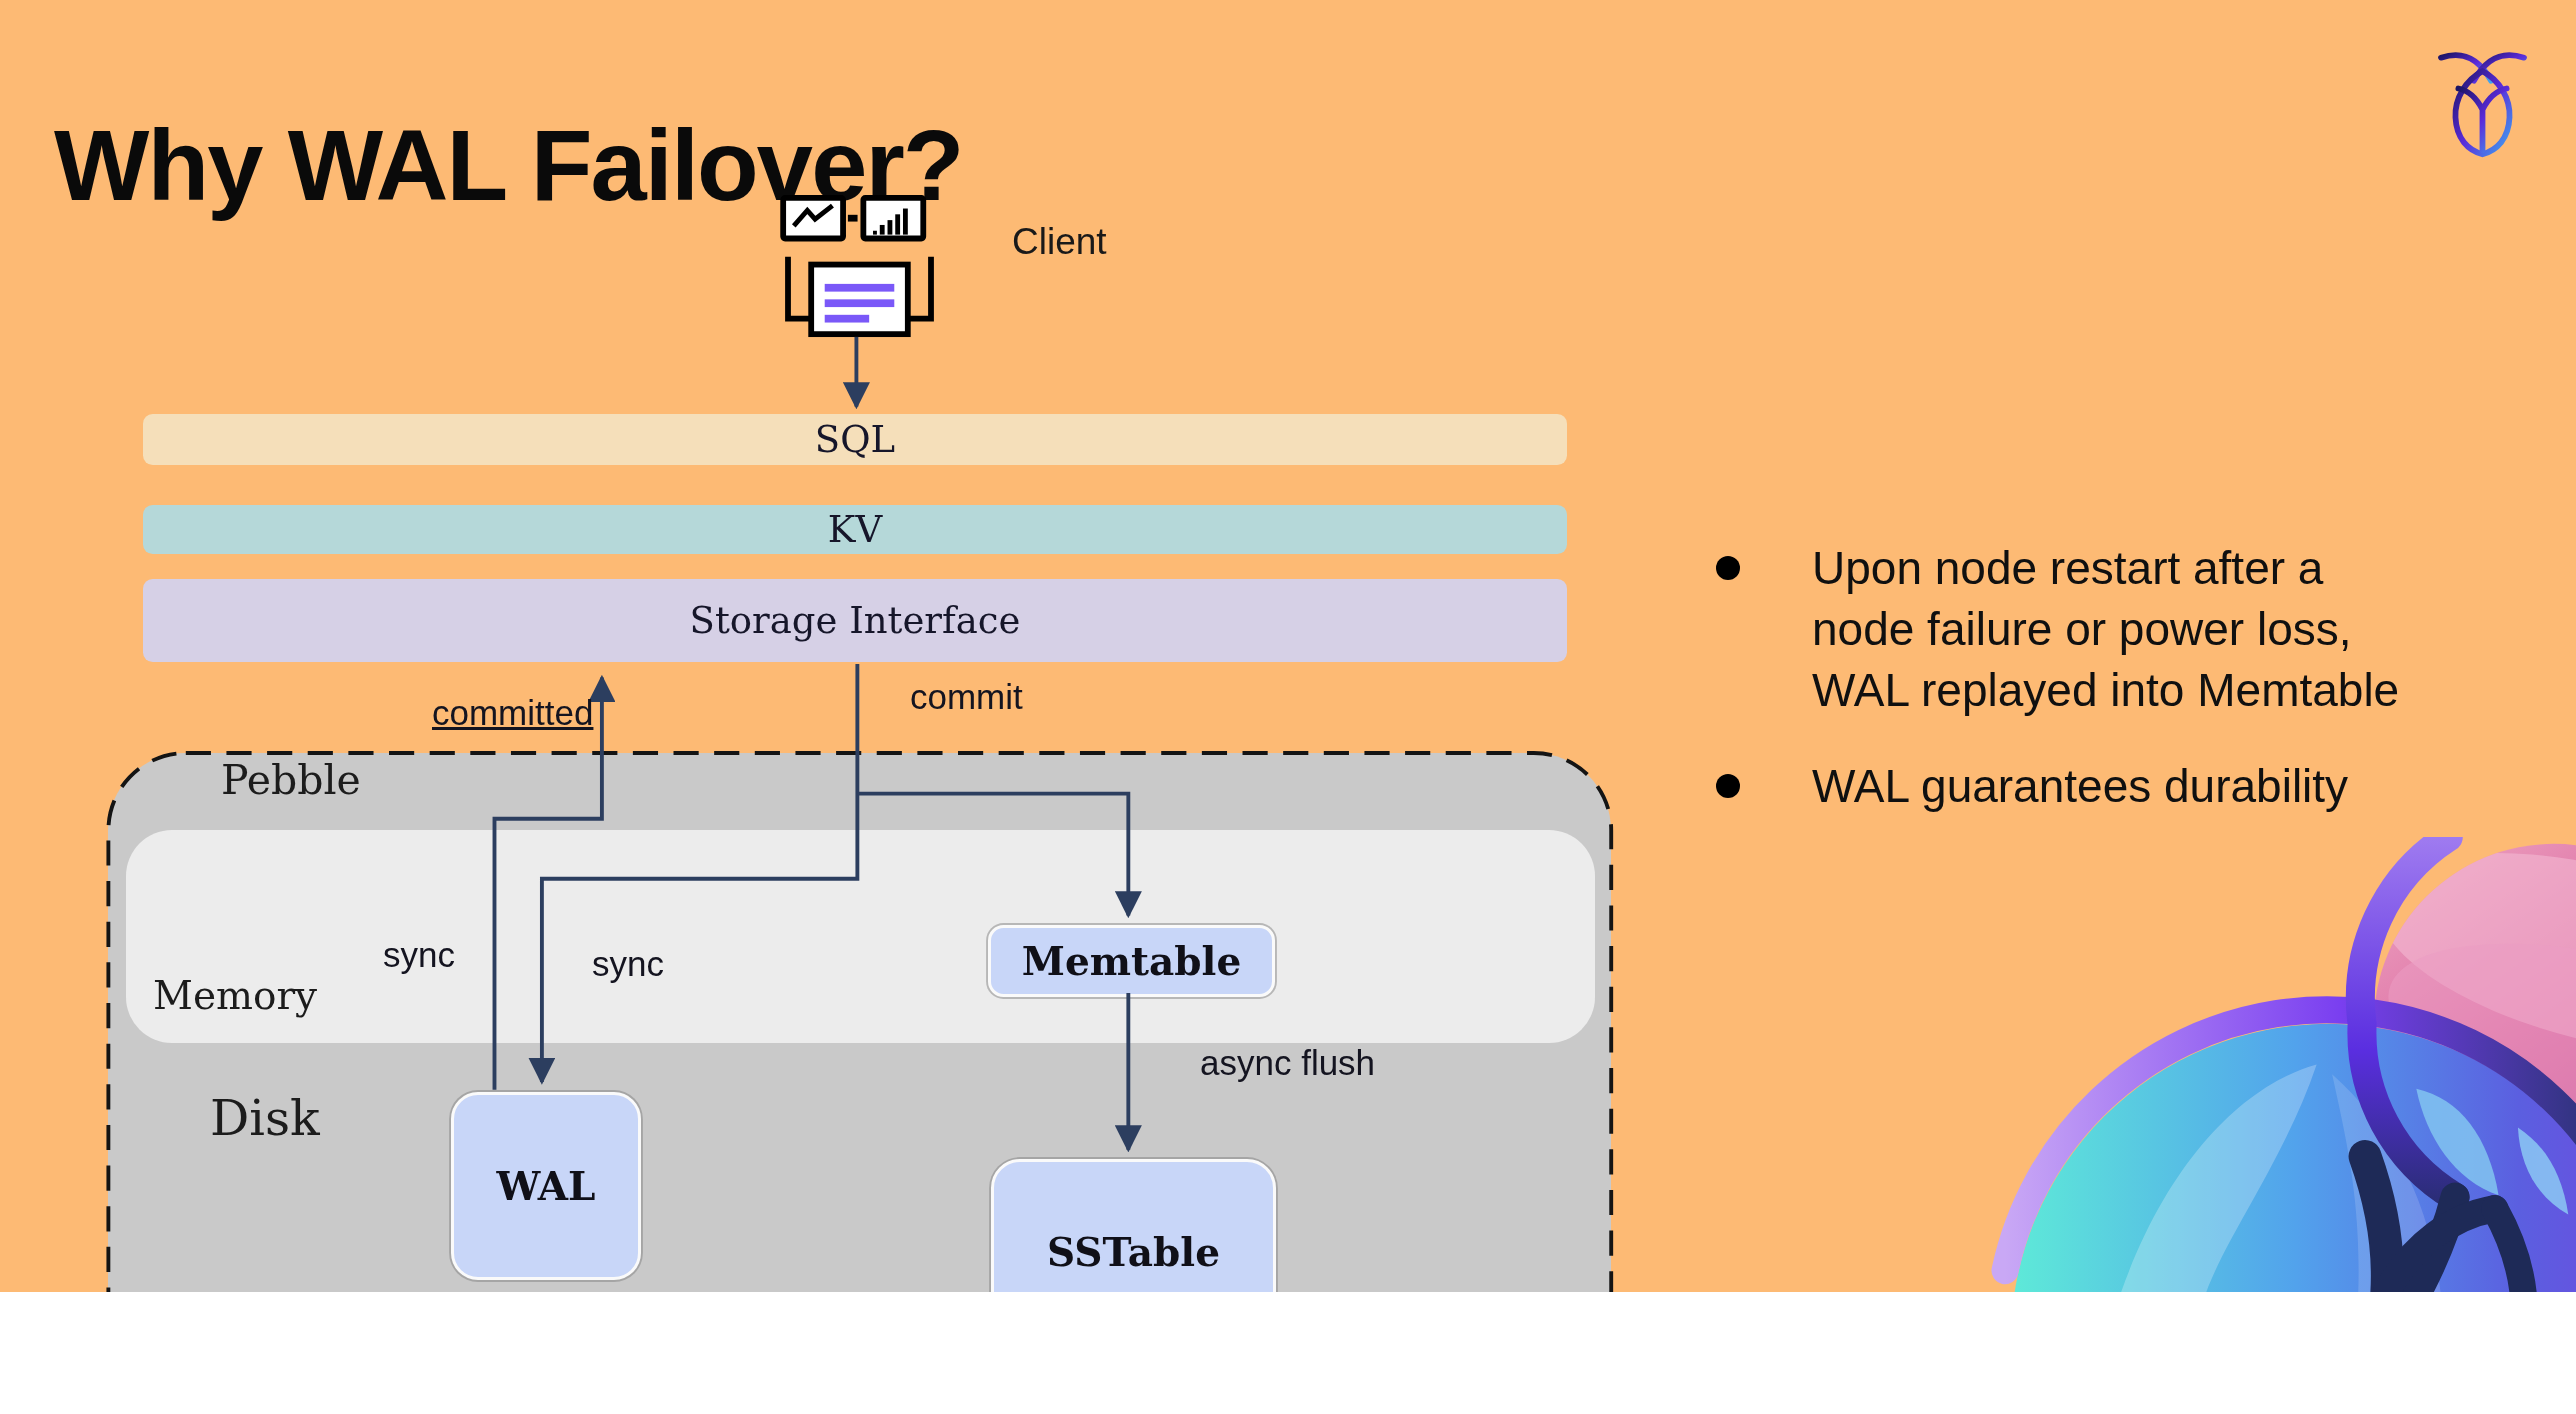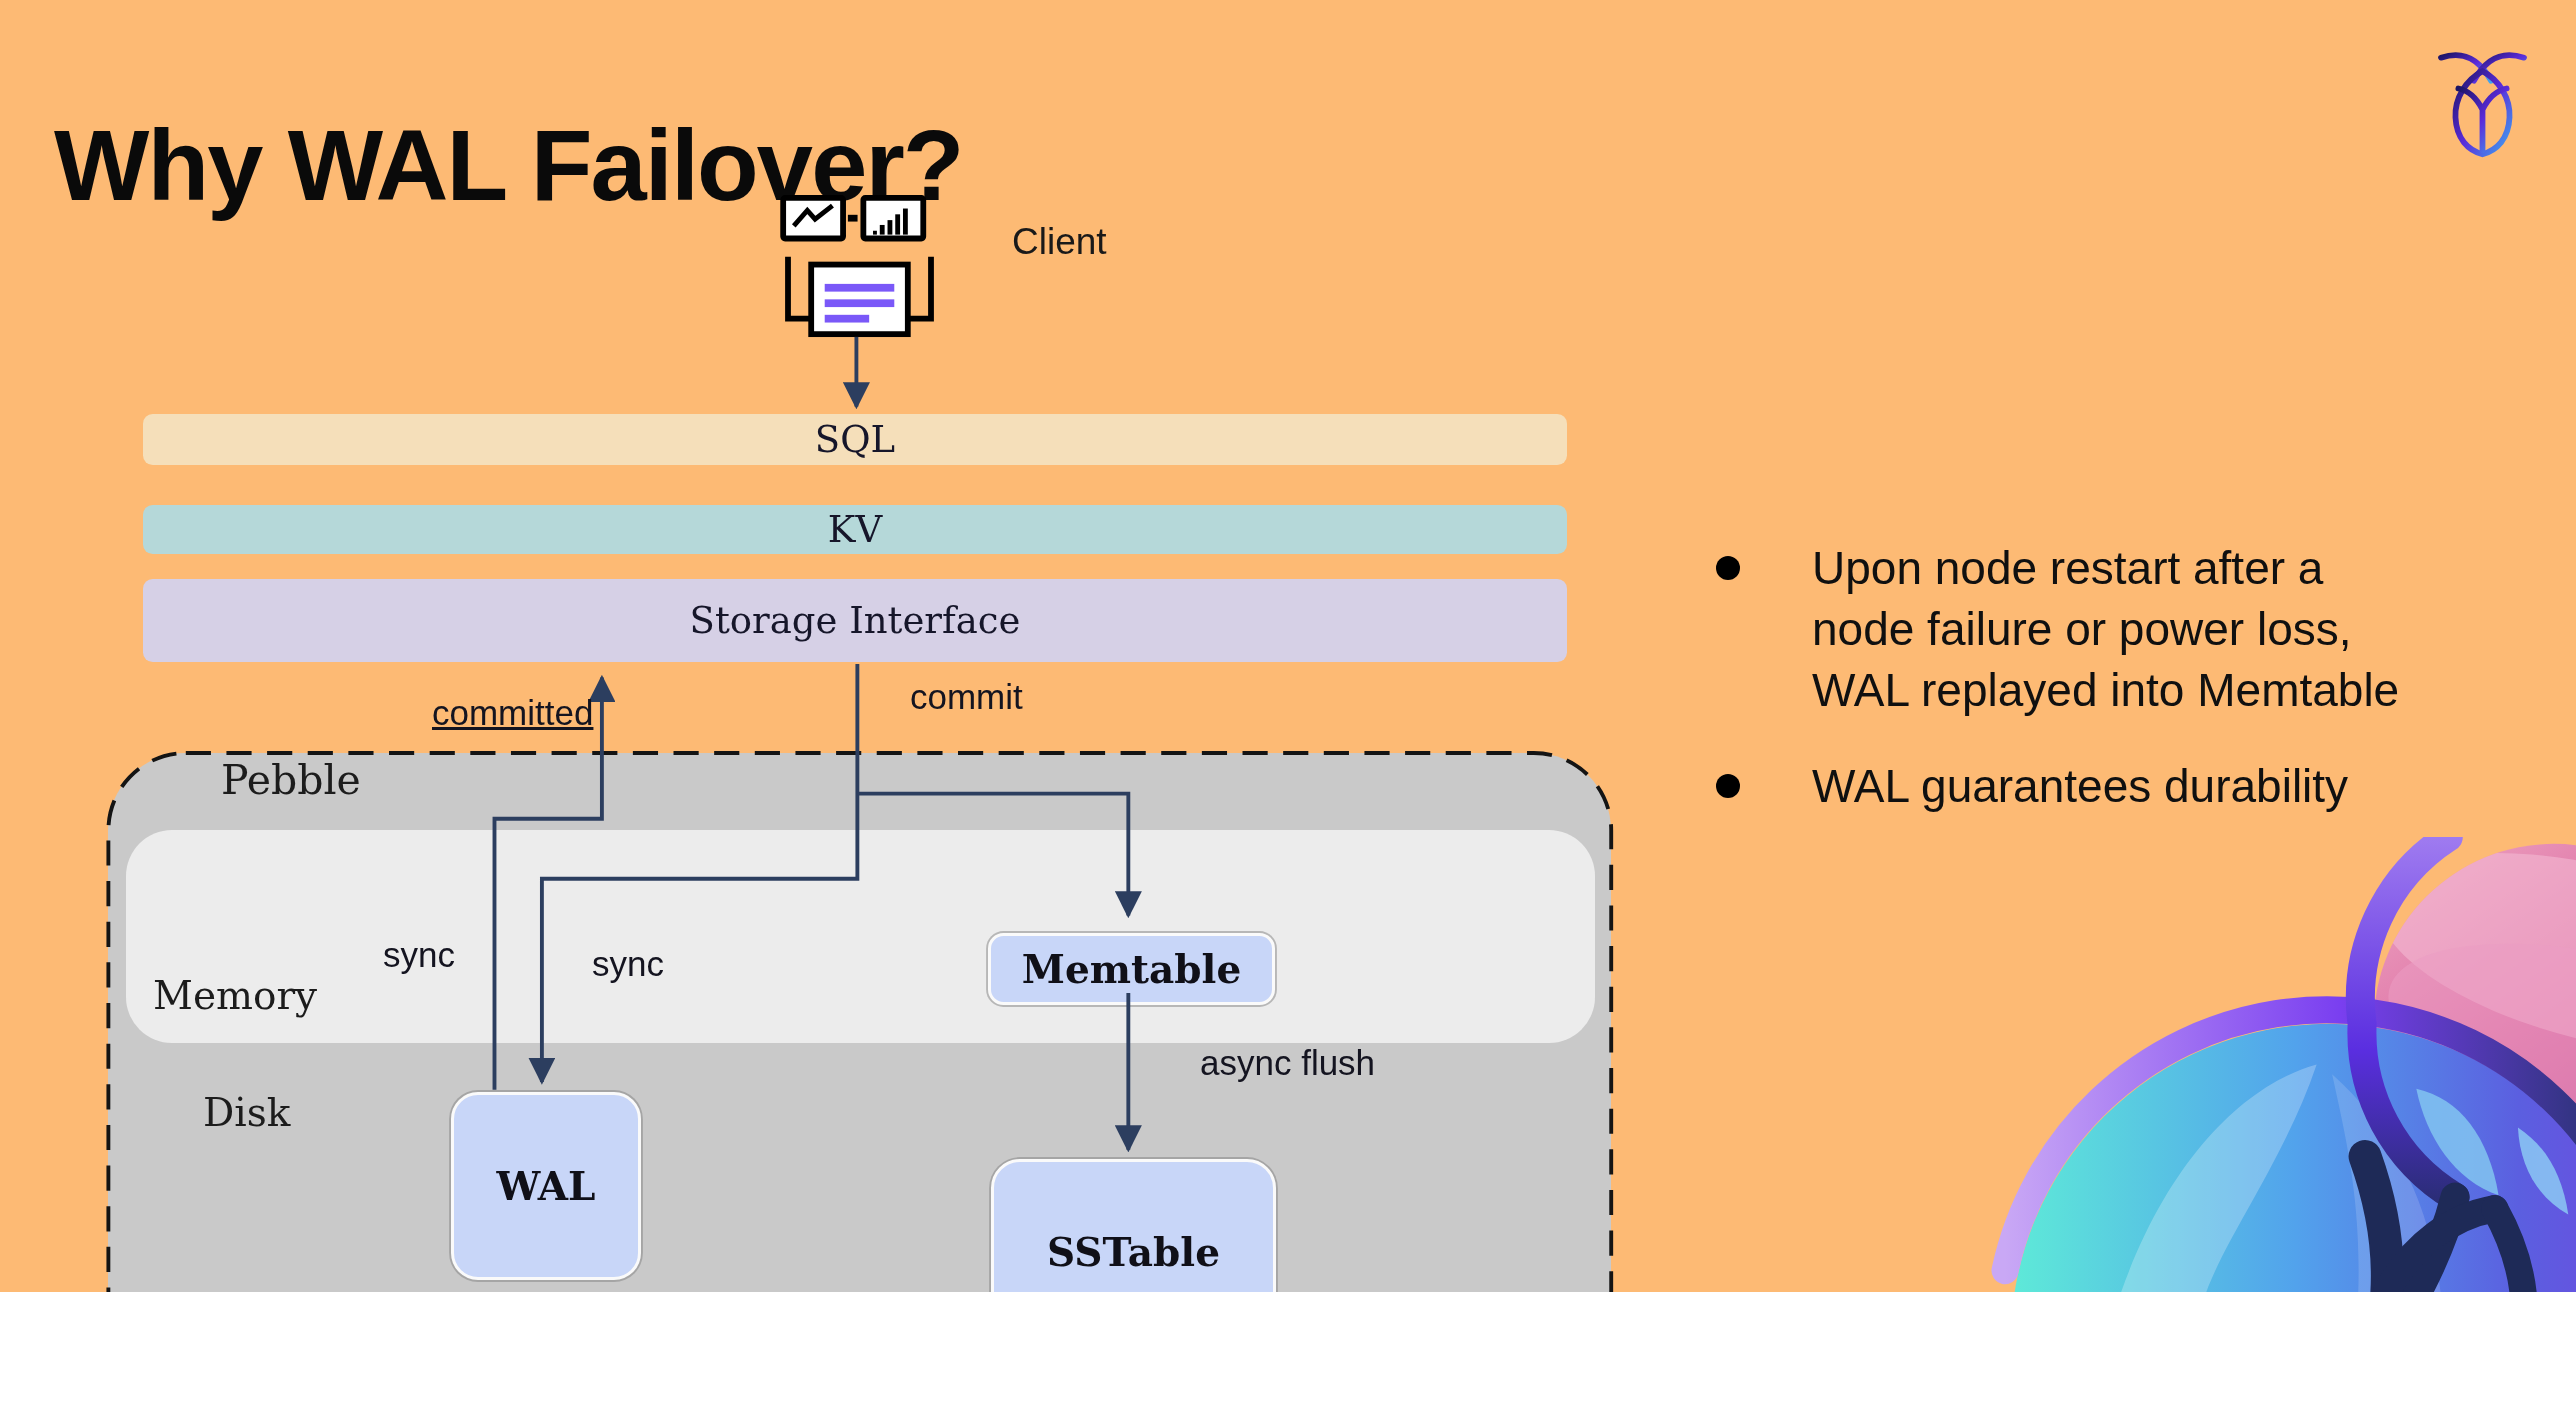--- a/index.html
+++ b/index.html
@@ -18,27 +18,27 @@
        font-family:"DejaVu Serif",serif;font-size:37px;color:#16162a;}
   .bar-sql{top:414px;height:51px;}
   .bar-kv{top:505px;height:49px;}
   .bar-storage{top:579px;height:83px;}
   
   .pebble{position:absolute;left:108px;top:753px;width:1503px;height:654px;border-radius:77px;}
   .memory-band{position:absolute;left:126px;top:830px;width:1469px;height:213px;border-radius:46px;}
   .zone-label{position:absolute;font-family:"DejaVu Serif",serif;color:#1c1c1c;}
   .lbl-pebble{left:221px;top:756px;font-size:41px;text-align:right;}
   .lbl-memory{left:153px;top:973px;font-size:39px;}
-  .lbl-disk{left:203px;top:1090px;font-size:39px;}
+  .lbl-disk{left:210px;top:1090px;font-size:49px;}
   
   .node{position:absolute;display:flex;align-items:center;justify-content:center;
         font-family:"DejaVu Serif",serif;font-weight:bold;font-size:39px;color:#101018;
         border:3.9px solid #fafafa;box-shadow:0 0 0 1.9px rgba(130,130,130,.5);}
   .node-wal{left:451px;top:1092px;width:184px;height:182px;border-radius:27px;}
-  .node-memtable{left:988px;top:925px;width:281px;height:66px;border-radius:15.5px;margin-top:8px;}
+  .node-memtable{left:988px;top:925px;width:281px;height:66px;border-radius:15.5px;}
   .node-sstable{left:991px;top:1159px;width:279px;height:180px;border-radius:29px;}
   
   .arrows{position:absolute;left:0;top:0;z-index:4;pointer-events:none;}
   .flow-label{position:absolute;z-index:6;font-size:35px;color:#141420;}
   .fl-committed{left:432px;top:693px;text-decoration:underline;}
   .fl-commit{left:910px;top:677px;}
   .fl-sync-left{left:383px;top:935px;}
   .fl-sync-right{left:592px;top:944px;}
   .fl-async{left:1200px;top:1043px;}
   

